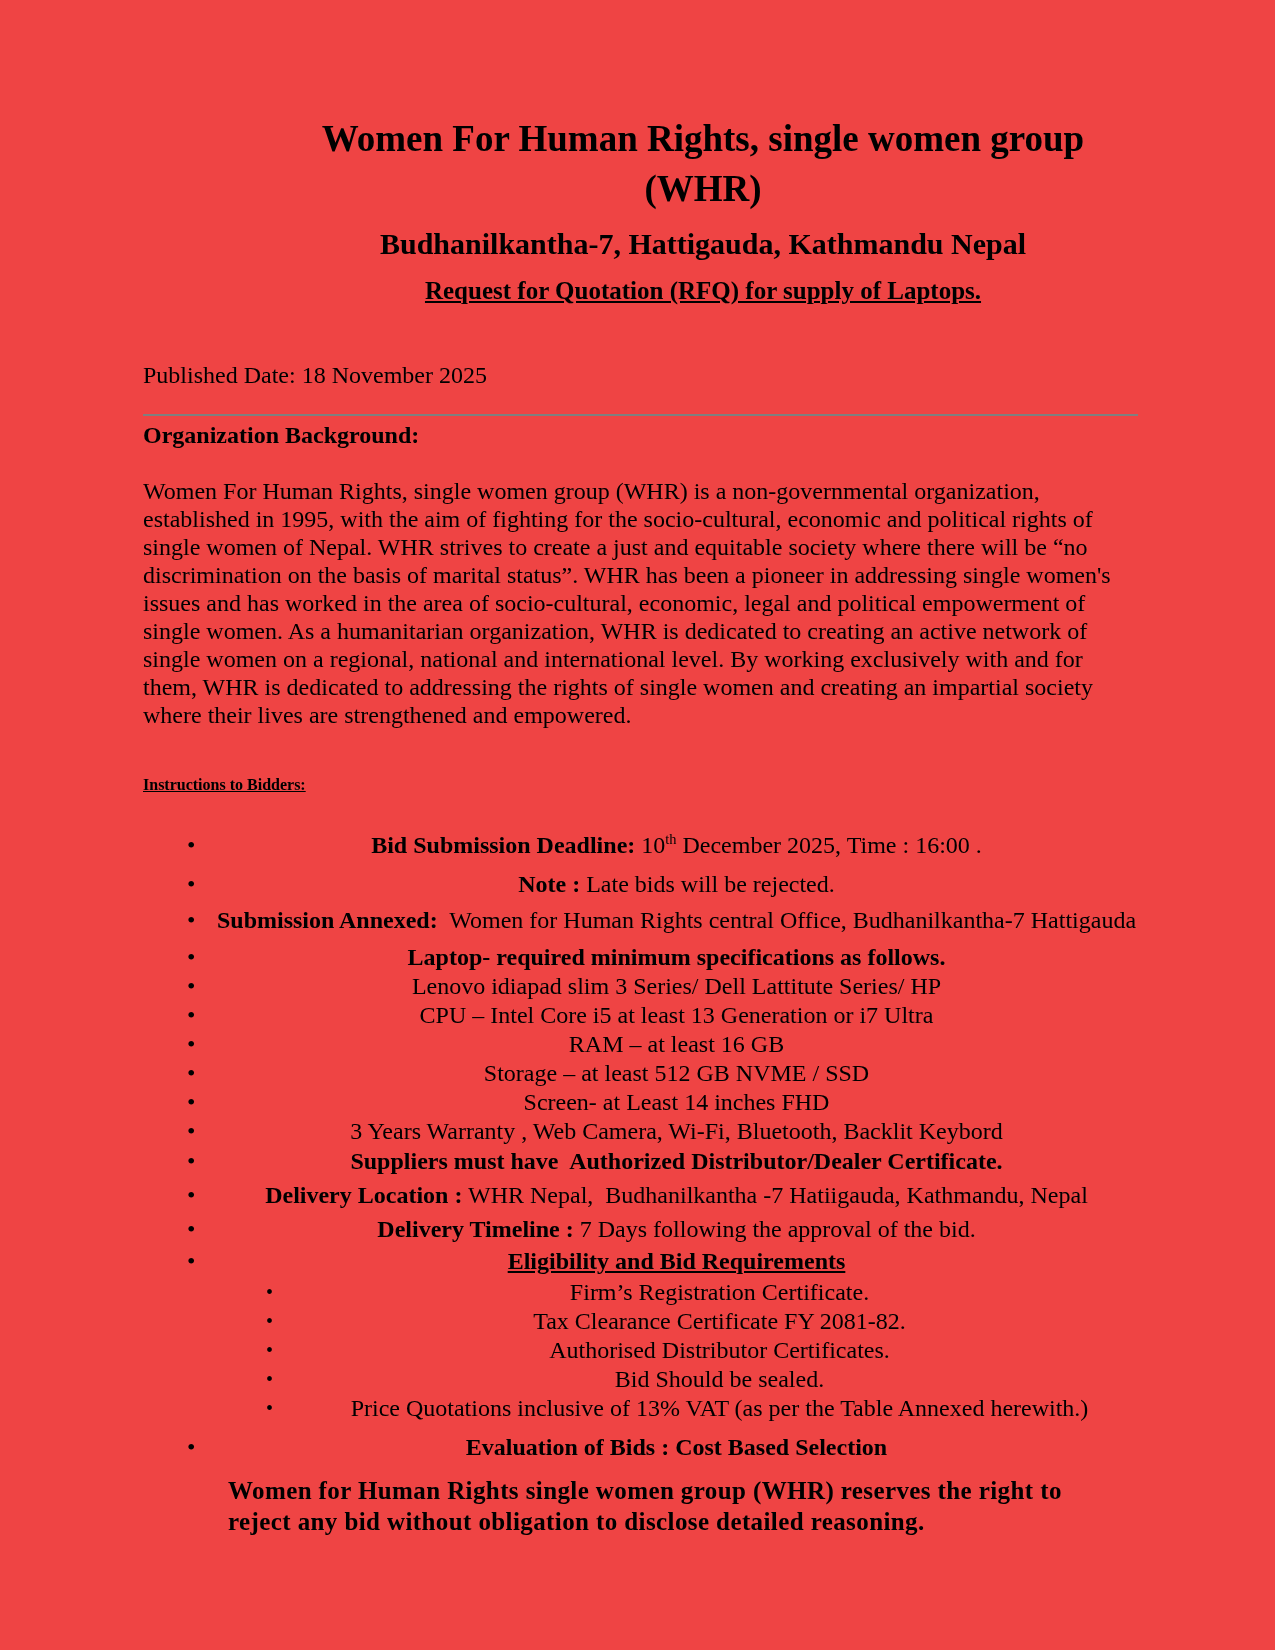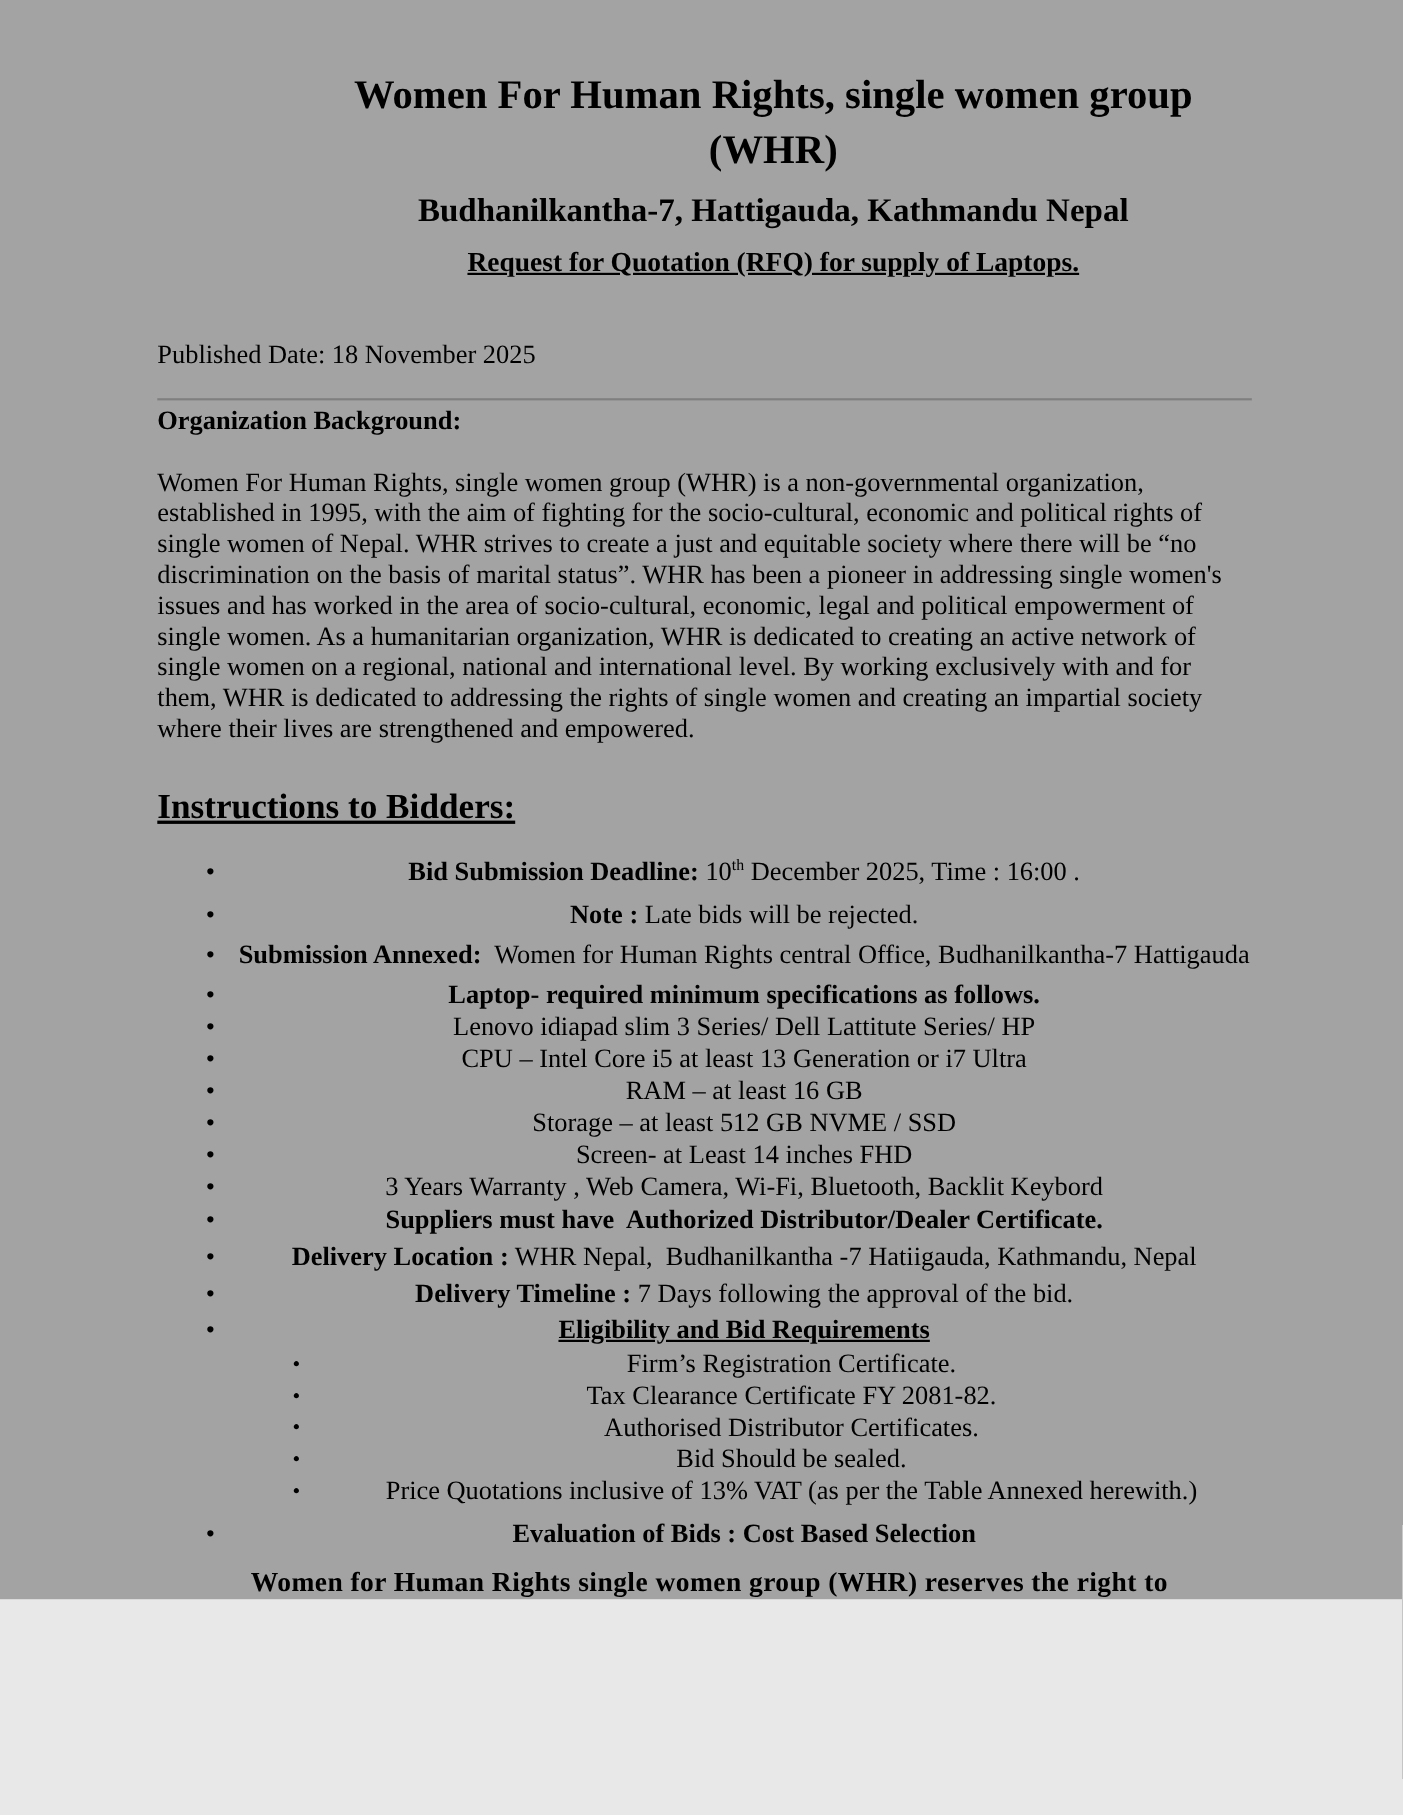--- a/index.html
+++ b/index.html
@@ -1,38 +1,38 @@
 <!DOCTYPE html>
 <html><head>
 <meta charset="utf-8">
 <style>
   html,body{margin:0;padding:0;background:#e8e8e8;}
   .page{
-    width:1275px;height:1454px;background:#a3a3a3;margin:0 auto;
-    box-sizing:border-box;padding:62px 137px 0 143px;
+    width:1275px;height:1650px;background:#ef4444;margin:0 auto;
+    box-sizing:border-box;padding:114px 137px 0 143px;
     font-family:"Liberation Serif","DejaVu Serif",serif;
     color:#000;overflow:hidden;
   }
   .t{white-space:pre-wrap;}
   .b{font-weight:bold;}
   .u{text-decoration:underline;}
 
   .header{margin-left:125px;text-align:center;}
   .doc-title{font-size:37px;line-height:50px;font-weight:bold;margin:0;}
   .doc-address{font-size:30px;line-height:34px;font-weight:bold;margin-top:13px;}
   .doc-rfq{font-size:25px;line-height:29px;font-weight:bold;text-decoration:underline;margin-top:15px;}
 
   .published{font-size:24px;line-height:28px;margin-top:56px;}
 
   .rule{border:none;border-top:2px solid #7f7f7f;margin:25px 0 0 0;}
 
   .org-heading{font-size:24px;line-height:28px;font-weight:bold;margin:5px 0 0 0;}
   .org-body{font-size:24px;line-height:28px;margin:28px 0 0 0;text-align:left;}
 
-  .instructions-heading{font-size:32px;line-height:28px;font-weight:bold;text-decoration:underline;margin:42px 0 0 0;}
+  .instructions-heading{font-size:16px;line-height:28px;font-weight:bold;text-decoration:underline;margin:42px 0 0 0;}
 
   ul.main{list-style:none;margin:32px 0 0 0;padding:0;font-size:24px;line-height:28px;text-align:center;}
   ul.main>li{position:relative;padding-left:72px;margin:0 0 8px 0;}
   ul.main>li::before{content:"\2022";position:absolute;left:44px;top:0;}
   ul.main>li.mb11{margin-bottom:11px;}
   ul.main>li.mb9{margin-bottom:9px;}
   ul.main>li.mb6{margin-bottom:6px;}
   ul.main>li.mb4{margin-bottom:4px;}
   ul.main>li.mb2{margin-bottom:2px;}
   ul.main>li.tight{margin-bottom:1px;}

